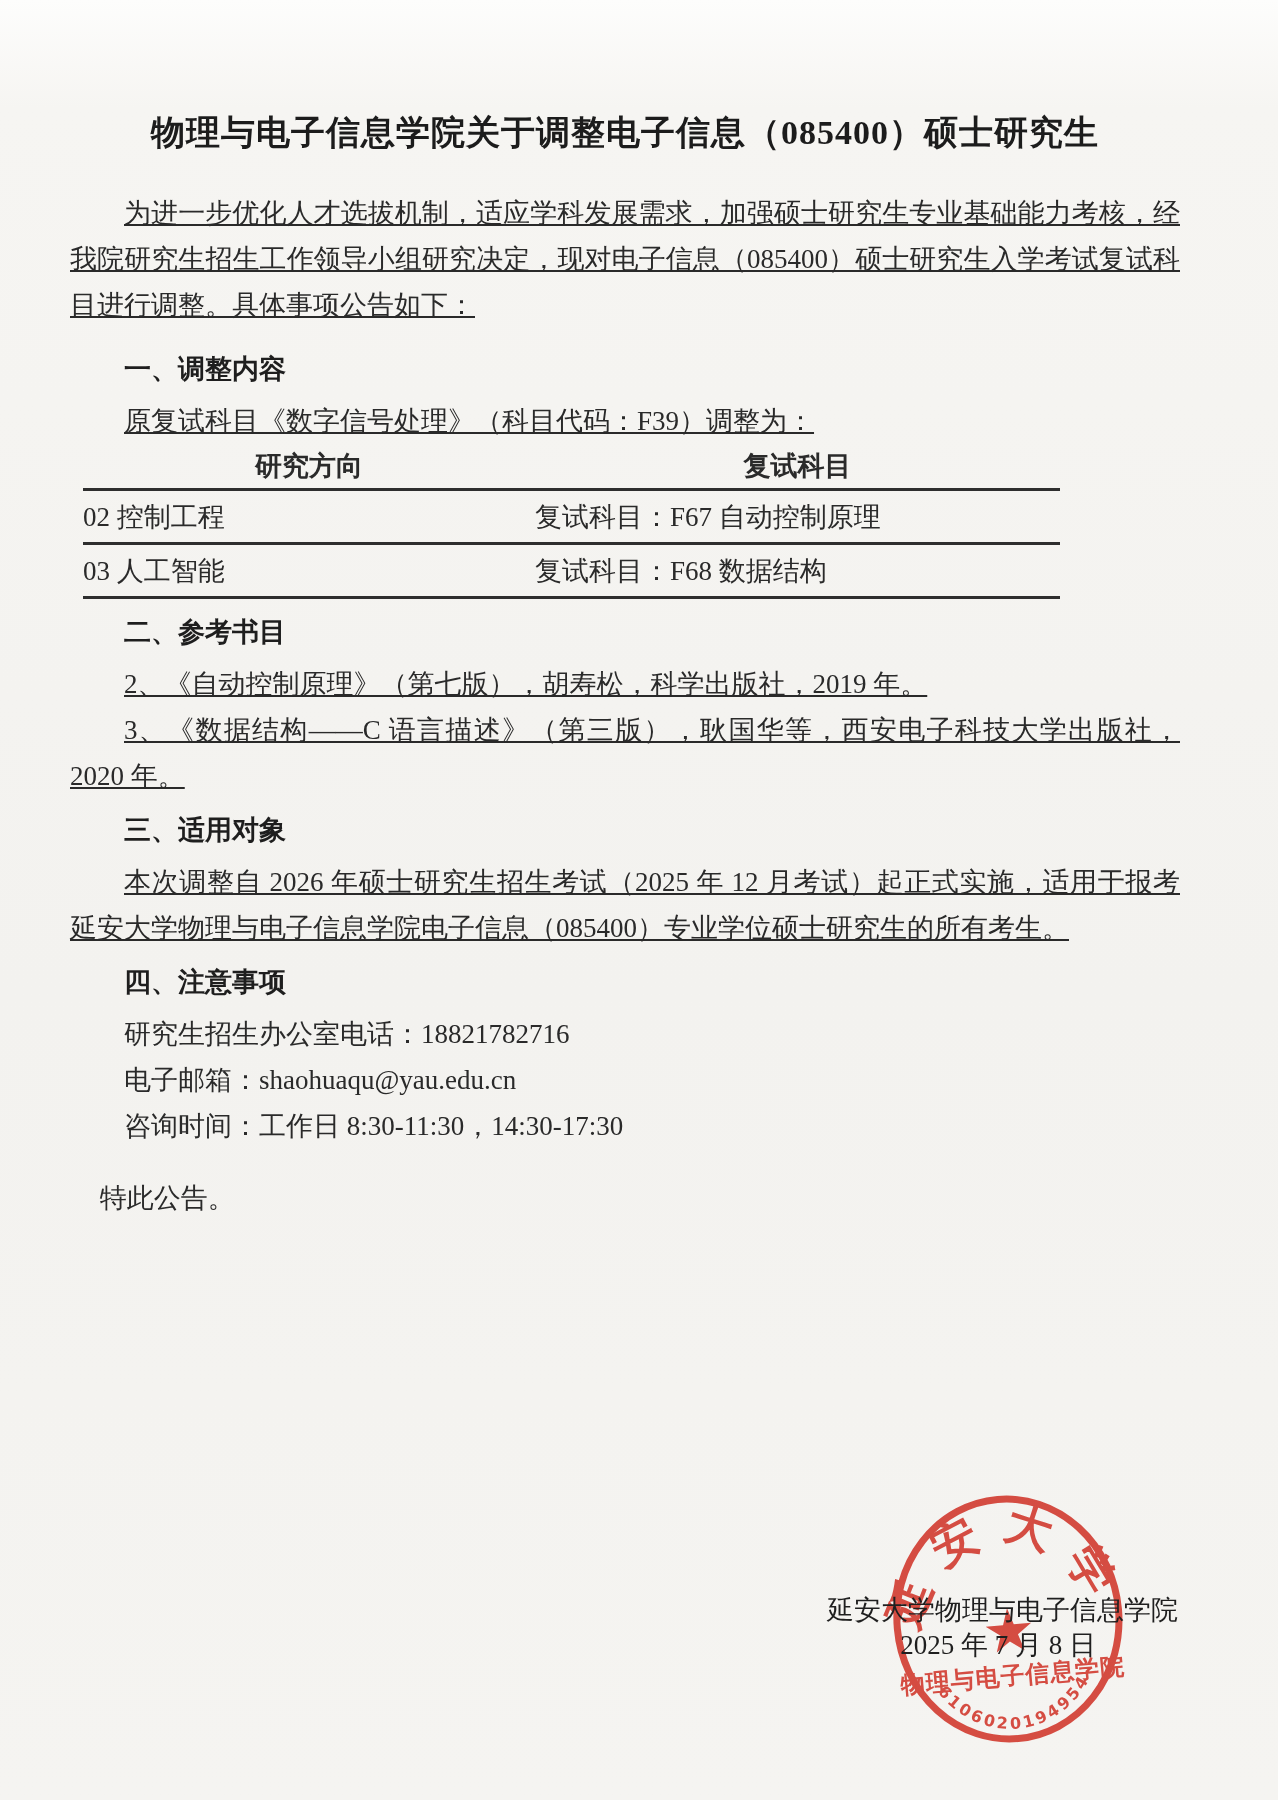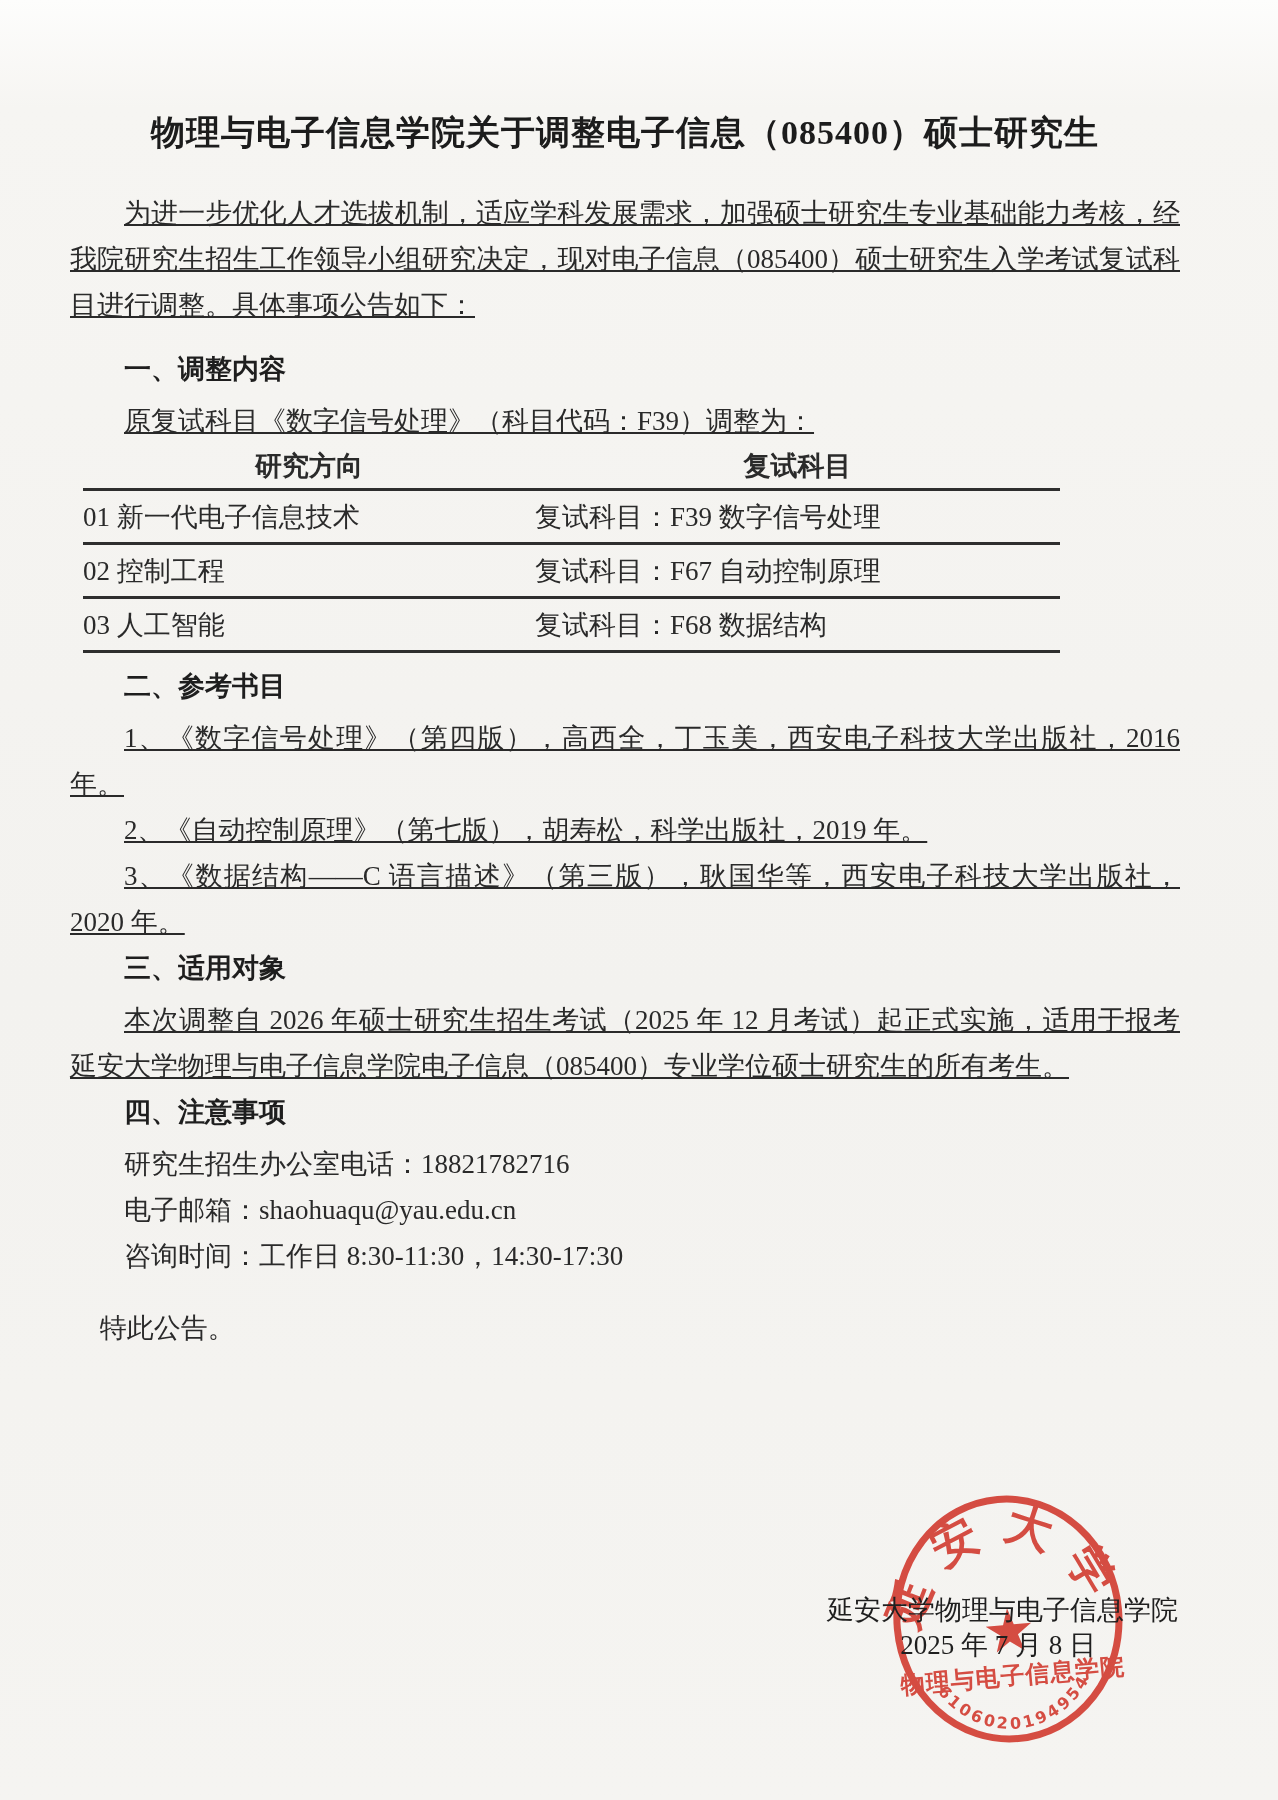--- a/index.html
+++ b/index.html
@@ -23,21 +23,21 @@
   p.body-text {
     margin:0; font-size:27px; line-height:46px; text-align:justify;
     text-indent:2em; color:#2a2a2a;text-decoration:underline;
   }
   .sec-heading {
     margin:18px 0 6px 0; font-size:27px; line-height:46px; font-weight:bold;
     color:#1e1e1e; text-indent:2em;
     font-family:"Liberation Sans","DejaVu Sans",sans-serif;
   }
   .sec-heading.tight { margin-top:10px; }
-  .sec-heading.tiny { margin-top:0;font-family:Liberation Serif, serif; }
+  .sec-heading.tiny { margin-top:8px;font-family:Liberation Serif, serif; }
   table.subjects {
     margin-left:13px; width:977px; border-collapse:collapse;
     font-size:27px; color:#2a2a2a;
   }
   table.subjects th {
     font-weight:bold; height:44px; text-align:center; vertical-align:middle;
     border-bottom:3px solid #2e2e2e; padding:0;
   }
   table.subjects td {
     height:54px; vertical-align:middle; border-bottom:3px solid #2e2e2e; padding:0;
@@ -84,37 +84,32 @@
 
   <table class="subjects">
     <thead>
       <tr>
         <th class="dir-col">研究方向</th>
         <th>复试科目</th>
       </tr>
     </thead>
     <tbody>
       <tr>
-        <td class="dir-cell">01 新一代电子信息技术</td>
-        <td class="subj-cell">复试科目：F39 数字信号处理</td>
-      </tr>
-      <tr>
         <td class="dir-cell">02 控制工程</td>
         <td class="subj-cell">复试科目：F67 自动控制原理</td>
       </tr>
       <tr>
         <td class="dir-cell">03 人工智能</td>
         <td class="subj-cell">复试科目：F68 数据结构</td>
       </tr>
     </tbody>
   </table>
 
 
   <h2 class="sec-heading tight">二、参考书目</h2>
-  <p class="body-text">1、《数字信号处理》（第四版），高西全，丁玉美，西安电子科技大学出版社，2016 年。</p>
   <p class="body-text">2、《自动控制原理》（第七版），胡寿松，科学出版社，2019 年。</p>
   <p class="body-text">3、《数据结构——C 语言描述》（第三版），耿国华等，西安电子科技大学出版社，2020 年。</p>
 
   <h2 class="sec-heading tiny">三、适用对象</h2>
   <p class="body-text">本次调整自 2026 年硕士研究生招生考试（2025 年 12 月考试）起正式实施，适用于报考延安大学物理与电子信息学院电子信息（085400）专业学位硕士研究生的所有考生。</p>
 
   <h2 class="sec-heading tiny">四、注意事项</h2>
   <p class="contact-line">研究生招生办公室电话：18821782716</p>
   <p class="contact-line">电子邮箱：shaohuaqu@yau.edu.cn</p>
   <p class="contact-line">咨询时间：工作日 8:30-11:30，14:30-17:30</p>

